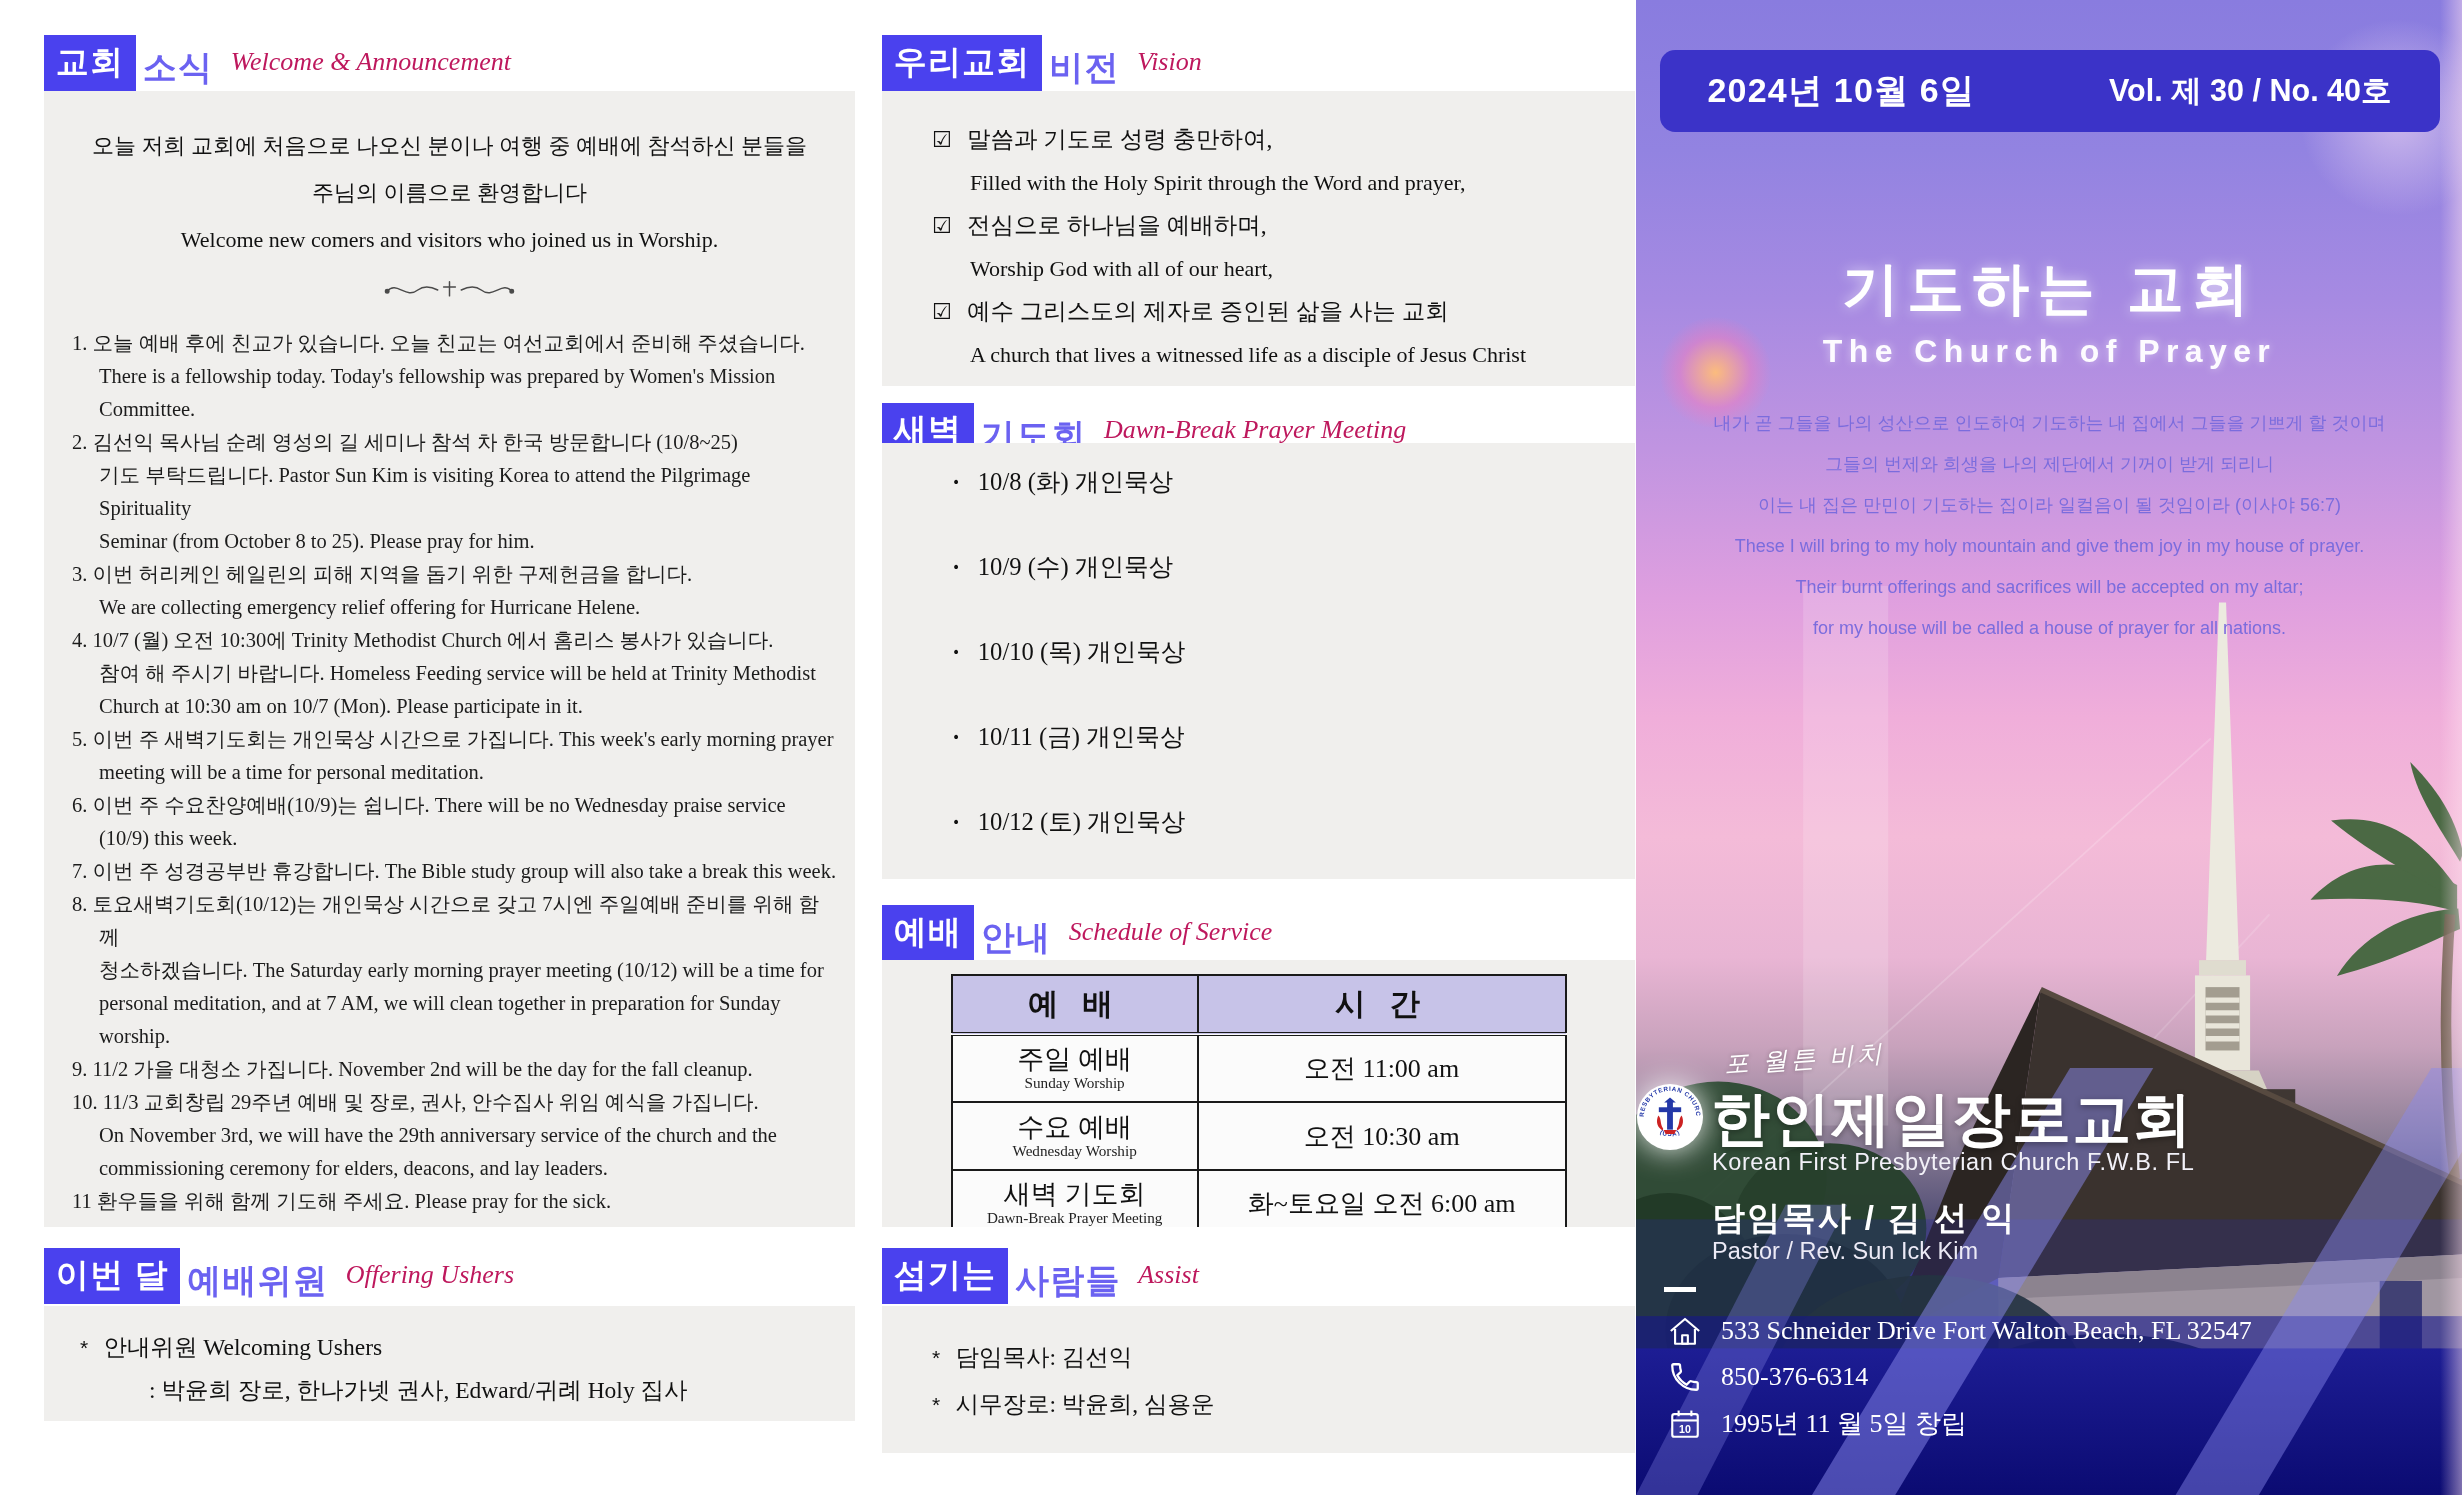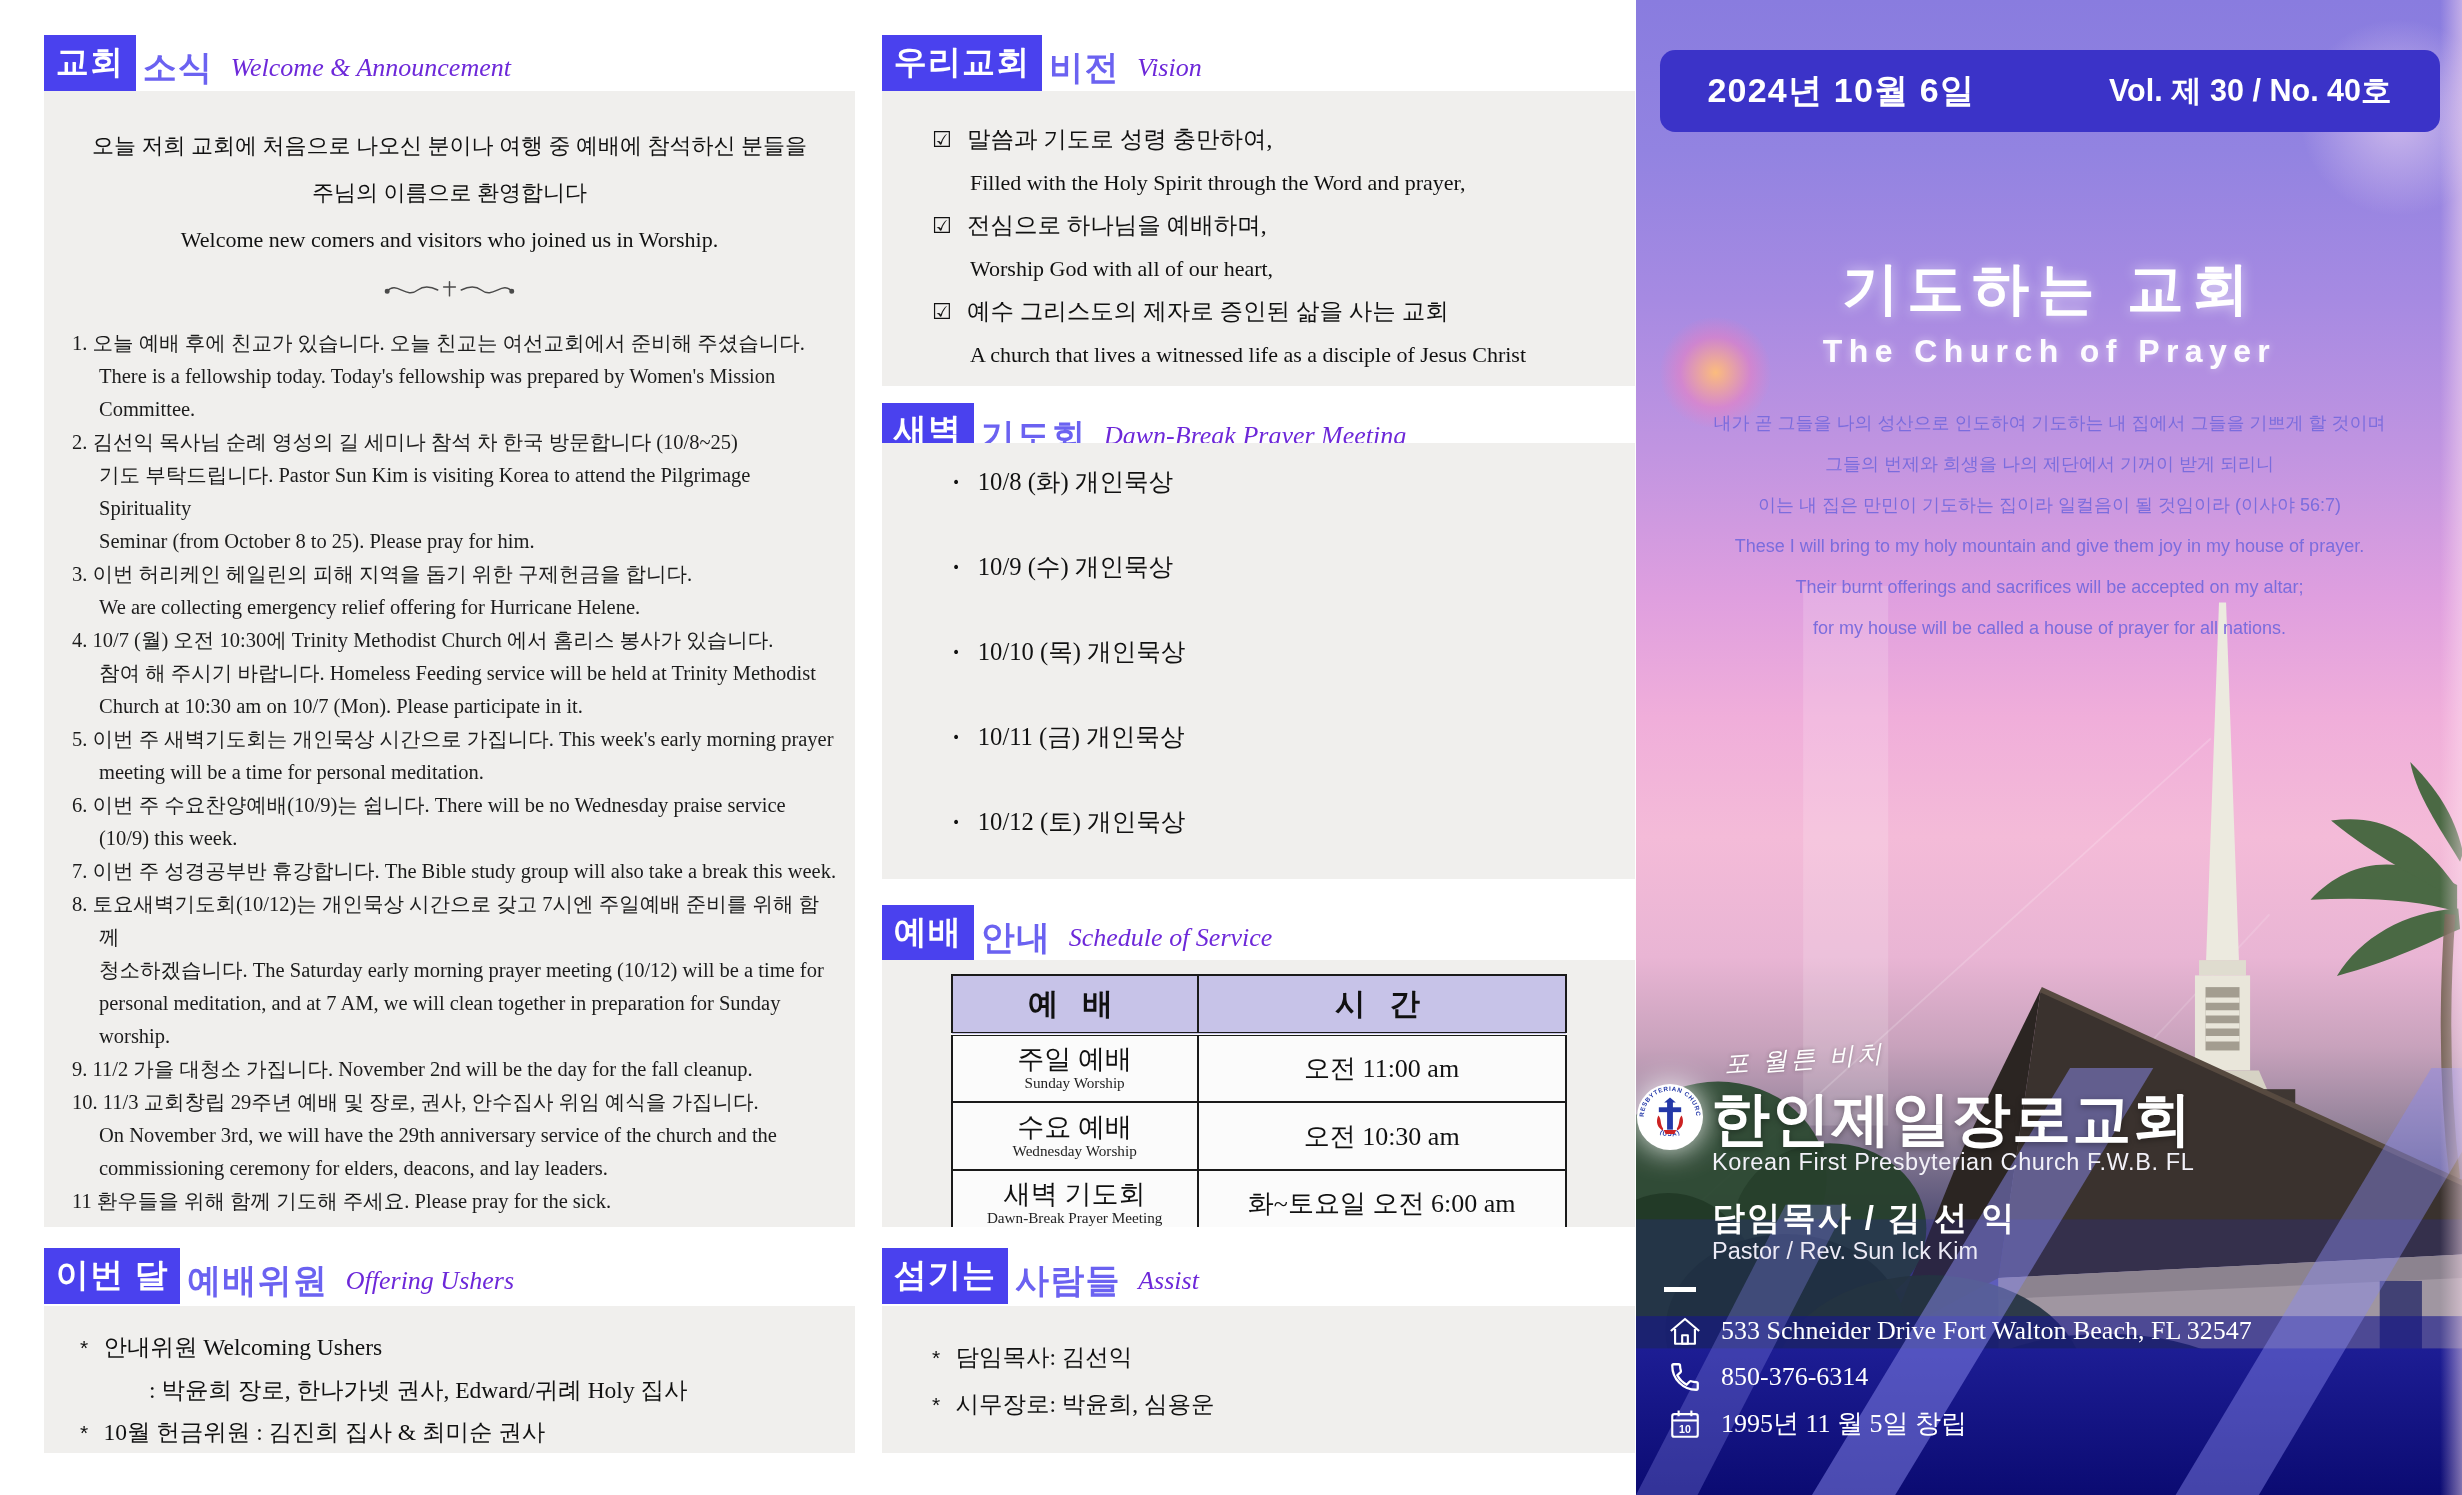--- a/index.html
+++ b/index.html
@@ -4,21 +4,21 @@
 <style>
   html,body{margin:0;padding:0;}
   body{width:2462px;height:1495px;position:relative;background:#ffffff;overflow:hidden;
        font-family:"Liberation Serif","DejaVu Serif",serif;color:#1c1c1c;}
 
   
   .sec-head{position:absolute;height:49px;display:flex;align-items:flex-end;white-space:nowrap;}
   .head-box{background:#4a41ee;color:#fff;font:800 33px "Liberation Sans","DejaVu Sans",sans-serif;
             padding:4.7px 11.7px 5.9px;display:flex;align-items:center;letter-spacing:1.2px;}
   .head-rest{color:#6b62f1;font:800 34px "Liberation Sans","DejaVu Sans",sans-serif;margin-left:7px;letter-spacing:1.2px;}
-  .head-script{color:#6d28d9;font:italic 26px "Liberation Serif","DejaVu Serif",serif;margin-left:17.6px;padding-bottom:8px;}
+  .head-script{color:#be185d;font:italic 26px "Liberation Serif","DejaVu Serif",serif;margin-left:17.6px;padding-bottom:14px;}
 
   .panel{position:absolute;background:#f0efed;overflow:hidden;}
 
   
   .welcome{ text-align:center;padding-top:30.5px;font-size:22px;line-height:47px;color:#111;}
   .flourish-wrap{text-align:center;margin-top:14px;}
   .news-list{margin:22px 17.6px 0 28px;padding:0;list-style:none;}
   .news-list li{font-size:20.5px;line-height:33px;white-space:pre-line;
                 padding-left:27px;text-indent:-27px;}
 
@@ -149,21 +149,21 @@
     <li>11 환우들을 위해 함께 기도해 주세요.  Please pray for the sick.</li>
 
   </ol>
 </div>
 
 <div class="sec-head" style="left:44px;top:1255px;">
   <span class="head-box">이번 달</span>
   <span class="head-rest">예배위원</span>
   <span class="head-script">Offering Ushers</span>
 </div>
-<div class="panel" style="left:44px;top:1306px;width:811px;height:147px;">
+<div class="panel" style="left:44px;top:1306px;width:811px;height:115px;">
   <div class="ush-body">
     <div><span class="ast">*</span><span>안내위원 Welcoming Ushers</span></div>
     <div class="ush-sub">: 박윤희 장로, 한나가넷 권사, Edward/귀례 Holy 집사</div>
     <div><span class="ast">*</span><span>10월 헌금위원 : 김진희 집사 &amp; 최미순 권사</span></div>
   </div>
 </div>
 
 <div class="sec-head" style="left:882px;top:42px;">
   <span class="head-box">우리교회</span>
   <span class="head-rest">비전</span>

